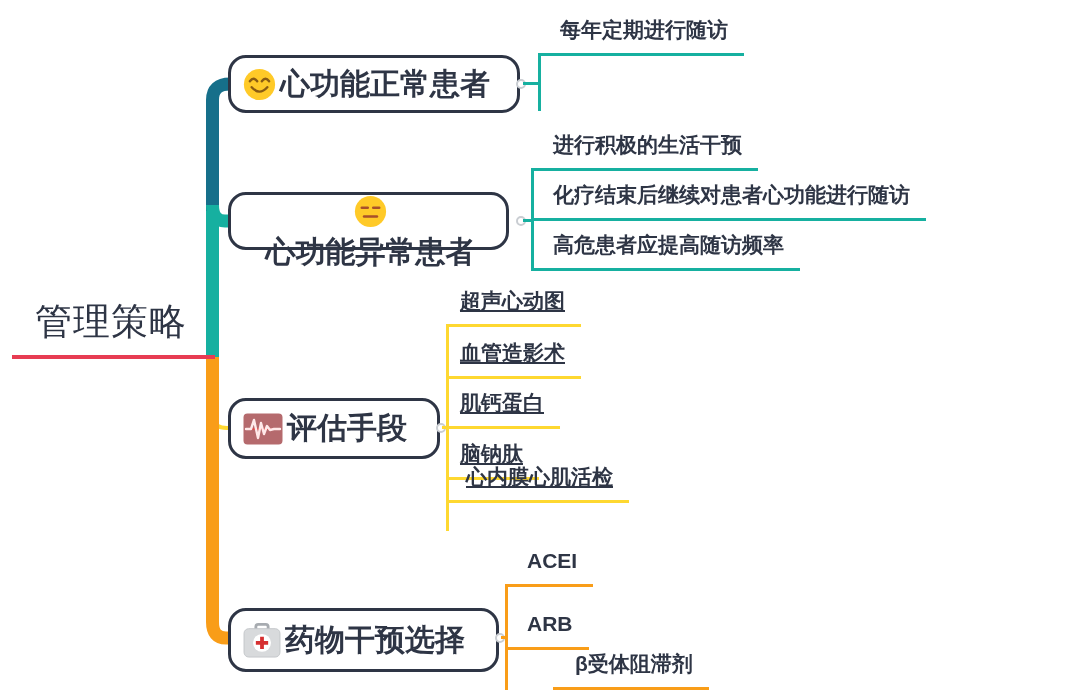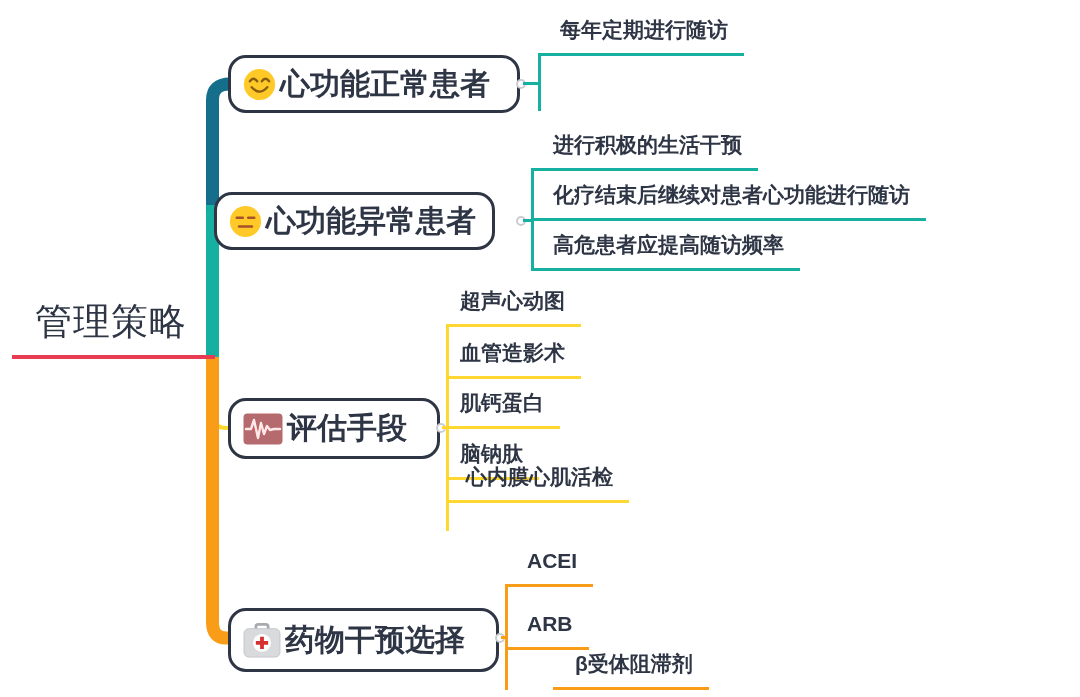--- a/index.html
+++ b/index.html
@@ -21,21 +21,21 @@
     font-size:30px; font-weight:700; white-space:nowrap;
   }
   .node .icon { display:flex; align-items:center; }
   .leaf {
     position:absolute; box-sizing:border-box;
     padding:0 16px 4px 22px; border-bottom:3px solid;
     font-size:21px; font-weight:700; line-height:39px; white-space:nowrap;
   }
   .leaf.b3 { padding-left:14px; }
   .teal   { border-color:var(--teal,#16b0a0); }
-  .yellow { border-color:var(--yellow,#fed831); }
+  .yellow { border-color:var(--yellow,#fed831);text-decoration:underline; }
   .orange { border-color:var(--orange,#f99d18); }
   .bracket { position:absolute; width:3px; }
   .stub    { position:absolute; height:3px; }
   .bg-teal   { background:var(--teal,#16b0a0); }
   .bg-yellow { background:var(--yellow,#fed831); }
   .bg-orange { background:var(--orange,#f99d18); }
   .handle {
     position:absolute; width:10px; height:10px; box-sizing:border-box;
     background:#fff; border:2px solid #c9cdd2; border-radius:50%;
   }
@@ -61,21 +61,21 @@
       <svg viewBox="0 0 36 36" width="33" height="33">
         <circle cx="18" cy="18" r="17" fill="#ffca28"></circle>
         <path d="M7.5 14.5 Q 11.5 9 15.5 14.5" stroke="#8a5c12" stroke-width="2.6" fill="none" stroke-linecap="round"></path>
         <path d="M20.5 14.5 Q 24.5 9 28.5 14.5" stroke="#8a5c12" stroke-width="2.6" fill="none" stroke-linecap="round"></path>
         <path d="M9.5 21 Q 18 30.5 26.5 21" stroke="#8a5c12" stroke-width="2.6" fill="none" stroke-linecap="round"></path>
       </svg>
     </span>
     <span>心功能正常患者</span>
   </div>
 
-  <div class="node" style="left:214px; top:192px; width:281px; height:58px;">
+  <div class="node" style="left:228px; top:192px; width:281px; height:58px;flex-direction:column;">
     <span class="icon">
       <svg viewBox="0 0 36 36" width="33" height="33">
         <circle cx="18" cy="18" r="17" fill="#ffca28"></circle>
         <line x1="8.5" y1="14" x2="15" y2="14" stroke="#a8502a" stroke-width="2.8" stroke-linecap="round"></line>
         <line x1="21" y1="14" x2="27.5" y2="14" stroke="#a8502a" stroke-width="2.8" stroke-linecap="round"></line>
         <line x1="11" y1="23.5" x2="25" y2="23.5" stroke="#a8502a" stroke-width="2.8" stroke-linecap="round"></line>
       </svg>
     </span>
     <span>心功能异常患者</span>
   </div>

